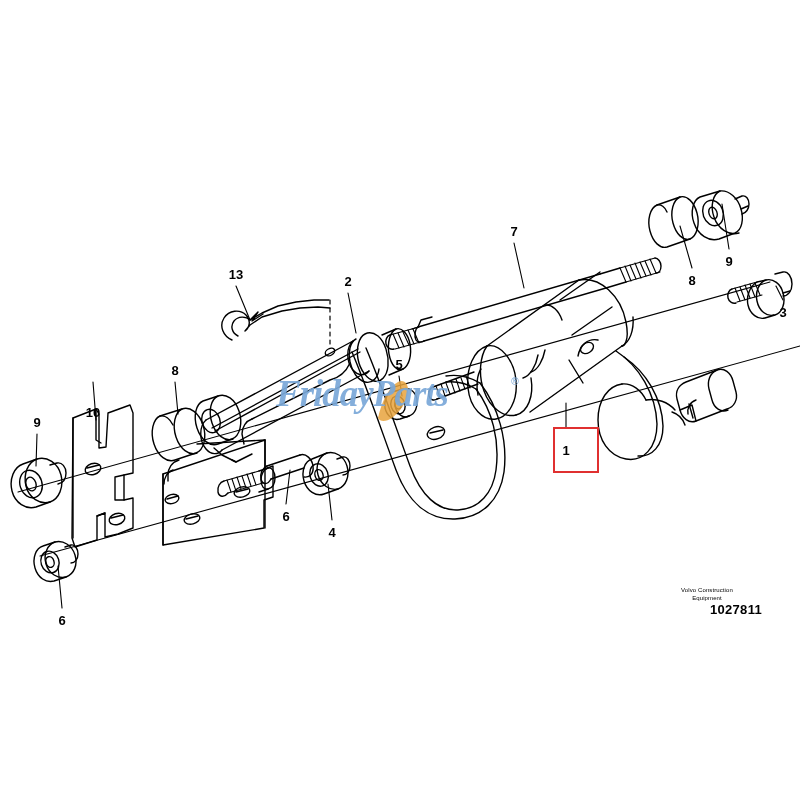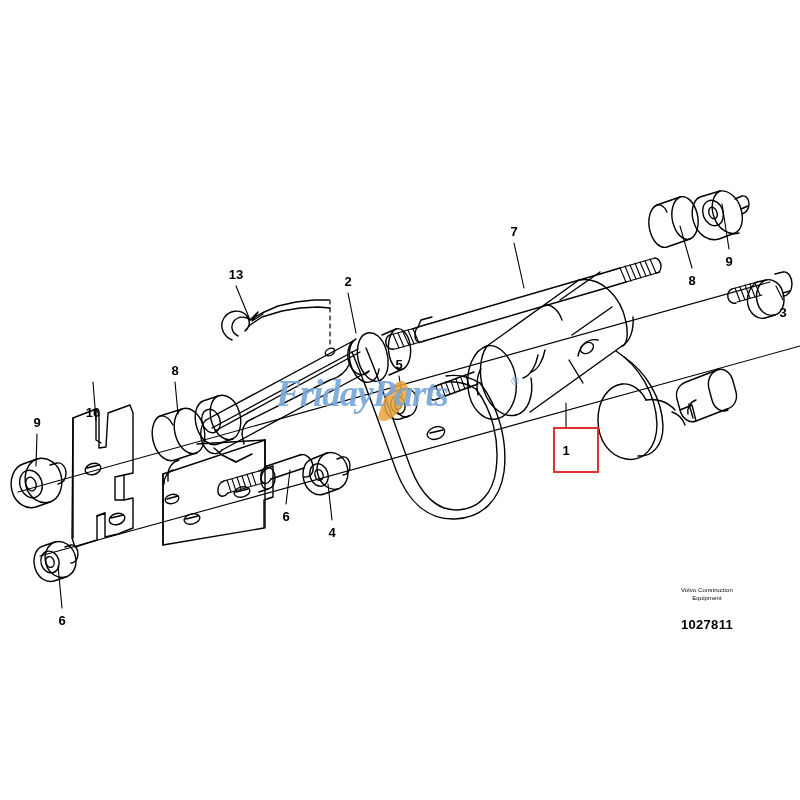--- a/index.html
+++ b/index.html
@@ -101,22 +101,23 @@
     font-size: 6px;
     color: #000000;
     line-height: 1.35;
     letter-spacing: 0.1px;
   }
   #brand-block .brand-number {
     font-family: "Liberation Sans", sans-serif;
     font-size: 13px;
     font-weight: bold;
     color: #000000;
-    margin-top: 15px;
+    margin-top: 0;
     letter-spacing: 0.3px;
+    text-align: right;
   }
 </style>
 </head>
 <body>
 
 <div id="stage">
 
   <svg id="diagram-svg" viewBox="0 0 800 800">
     <defs>
       <g id="thread-pattern"></g>

